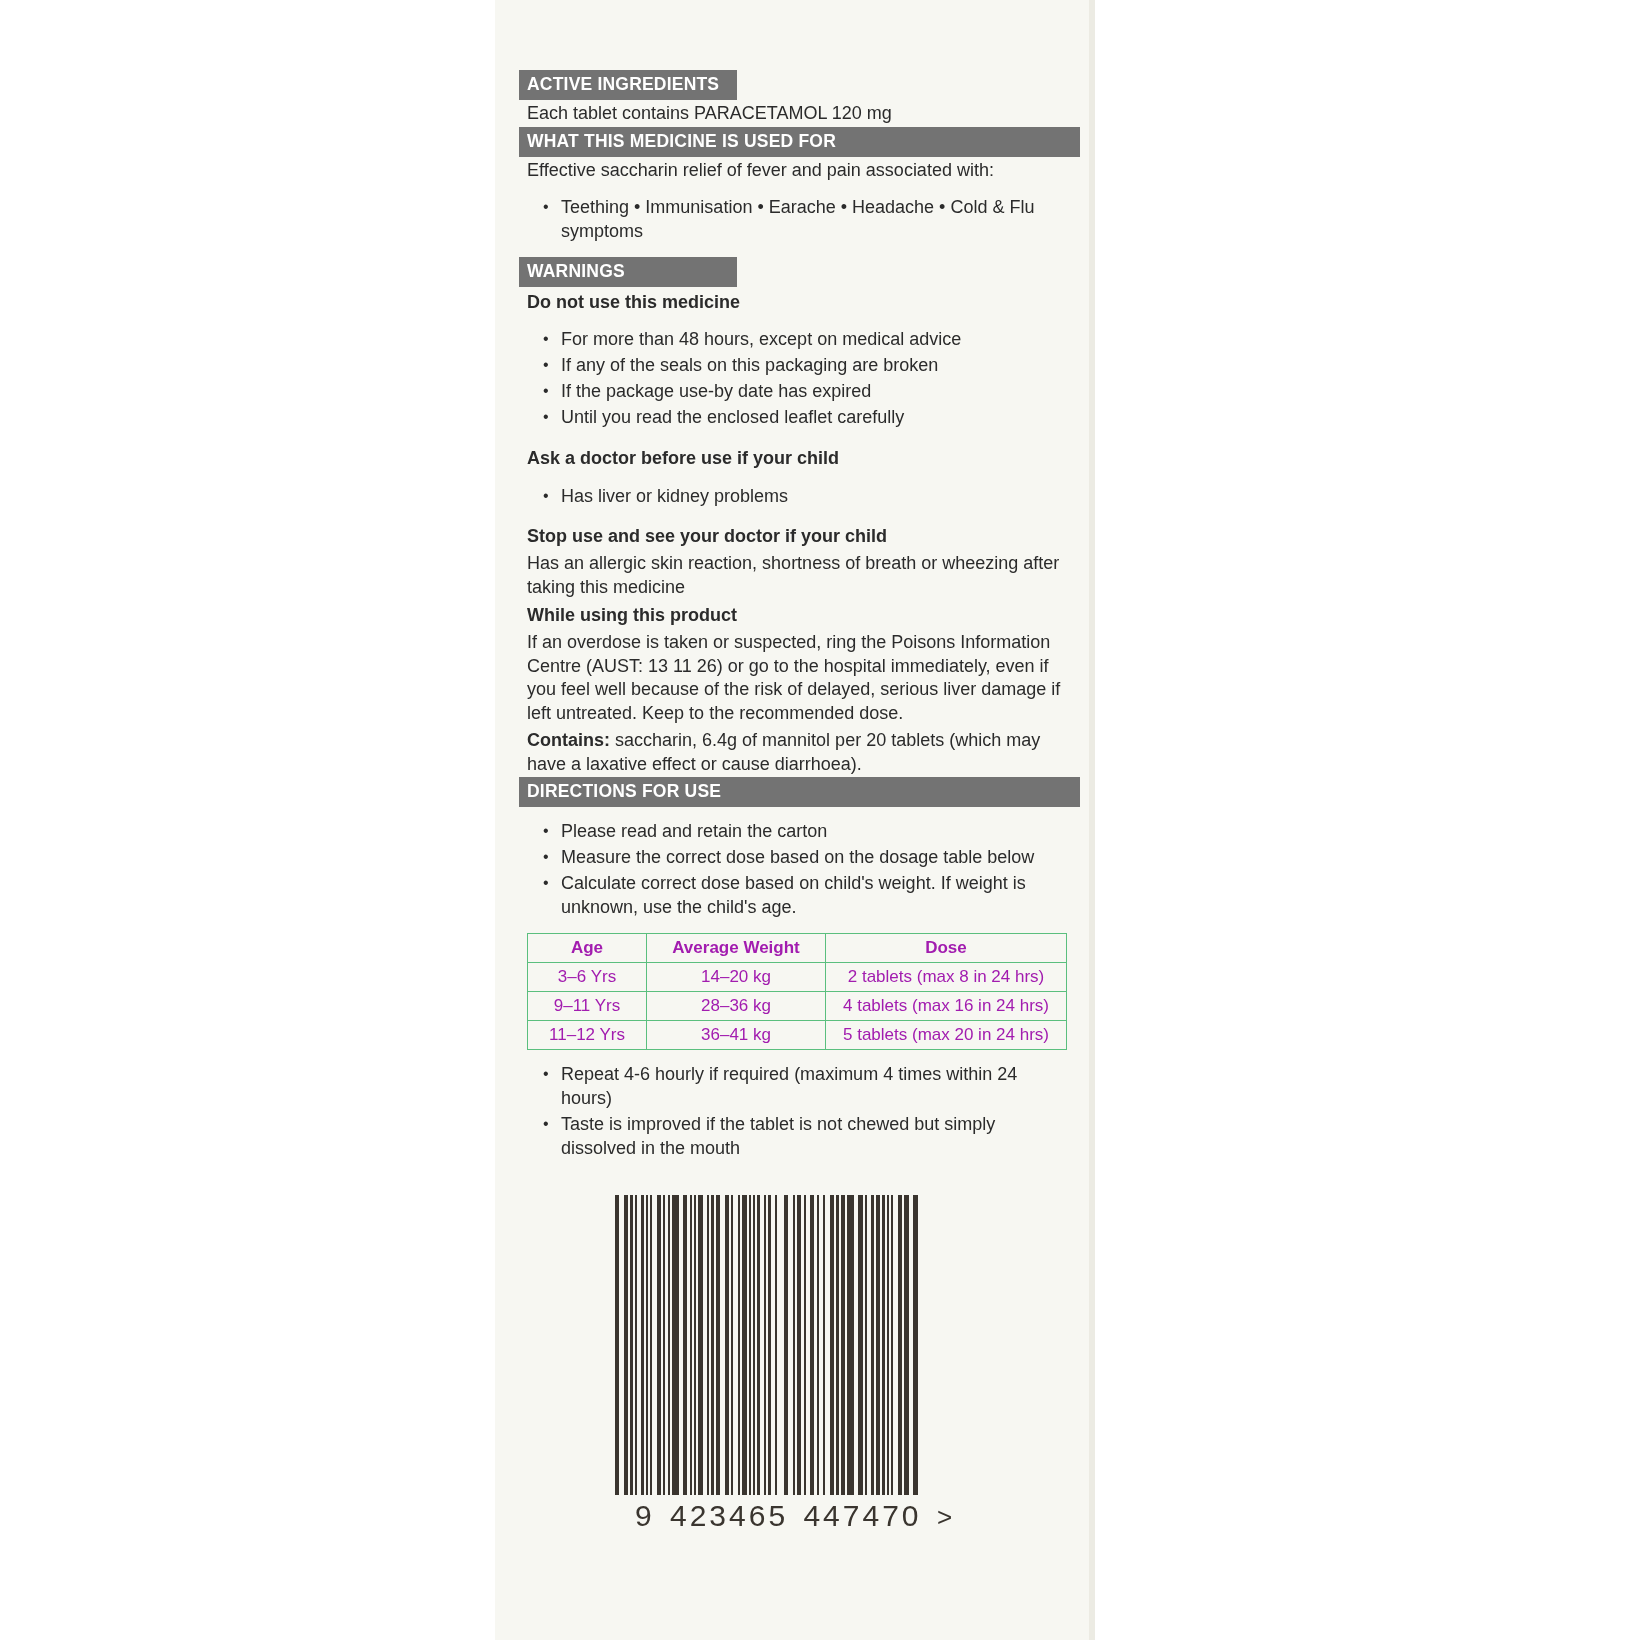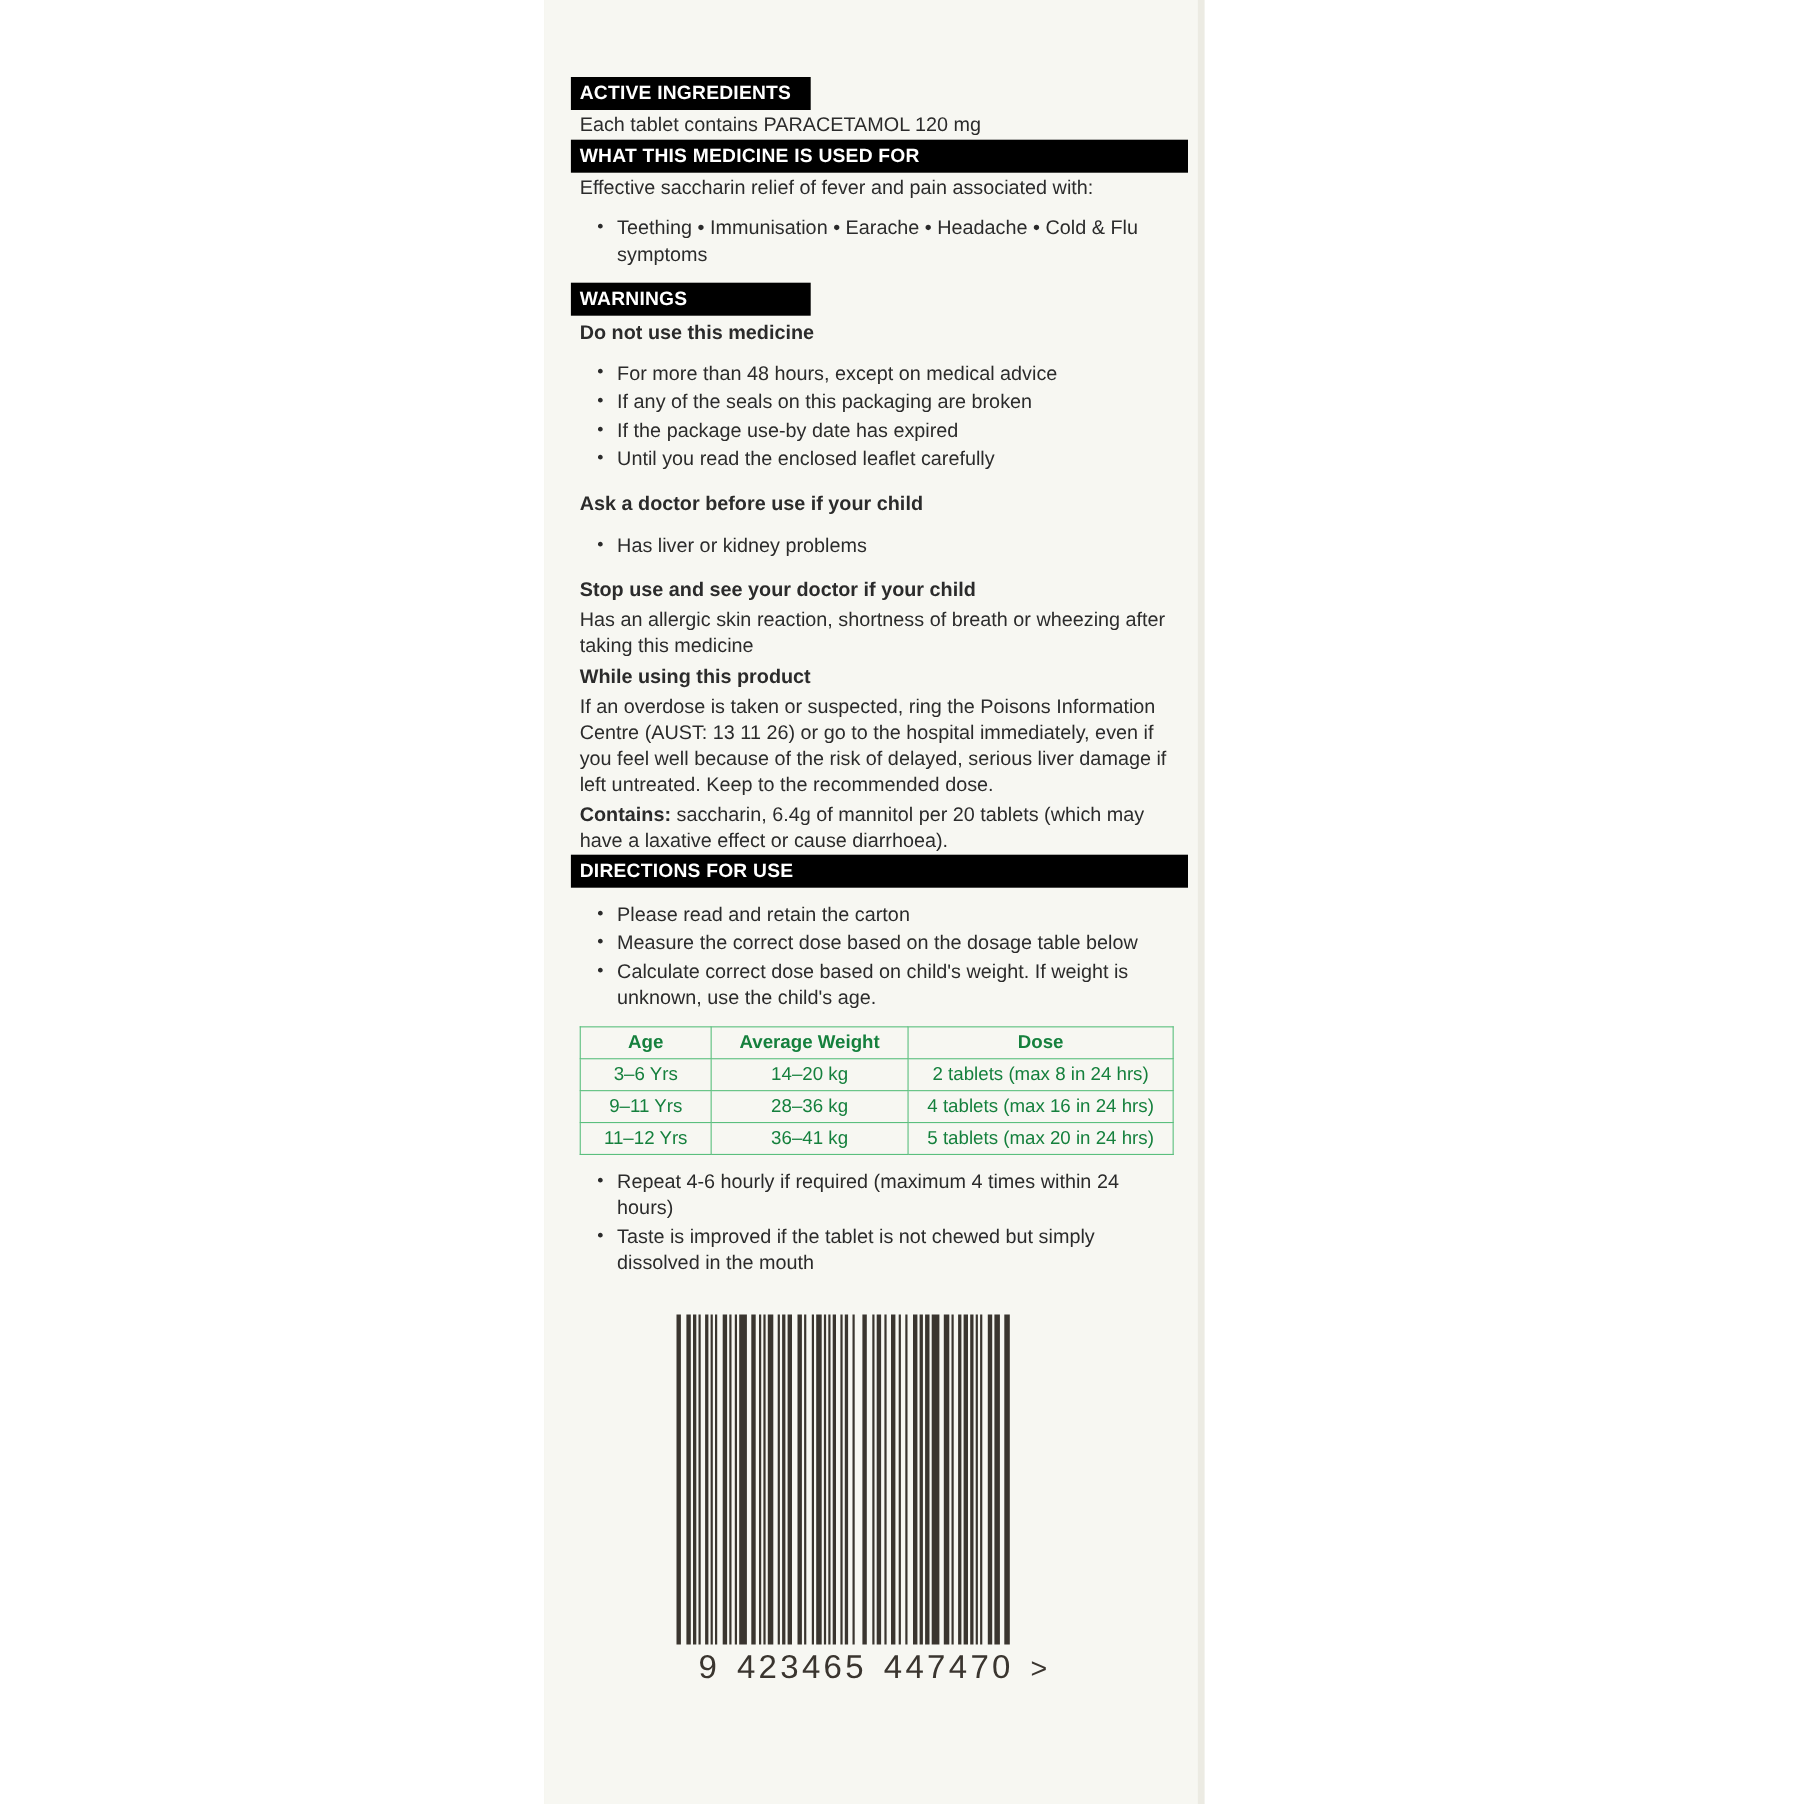--- a/index.html
+++ b/index.html
@@ -49,21 +49,21 @@
   }
 
   .content {
     position: absolute;
     left: 519px;
     top: 70px;
     width: 553px;
   }
 
   .bar {
-    background: #000000;
+    background: #737373;
     color: #ffffff;
     font-weight: bold;
     font-size: 17.5px;
     letter-spacing: 0.2px;
     padding: 4px 0 4px 8px;
     line-height: 1.25;
     font-family: "Liberation Sans", sans-serif;
   }
   .bar.short { width: 210px; }
   .bar.used  { width: 553px; }
@@ -106,21 +106,21 @@
 
   
   .table-wrap {
     margin: 10px 0 0 8px;
     width: 540px;
   }
   table.dosage {
     border-collapse: collapse;
     width: 540px;
     font-size: 17px;
-    color: #15803d;
+    color: #a21caf;
   }
   table.dosage th, table.dosage td {
     border: 1px solid #5bbf7e;
     padding: 3px 4px;
     text-align: center;
     line-height: 1.3;
   }
   table.dosage th { font-weight: bold; }
   table.dosage .c-age { width: 110px; }
   table.dosage .c-wt  { width: 170px; }

